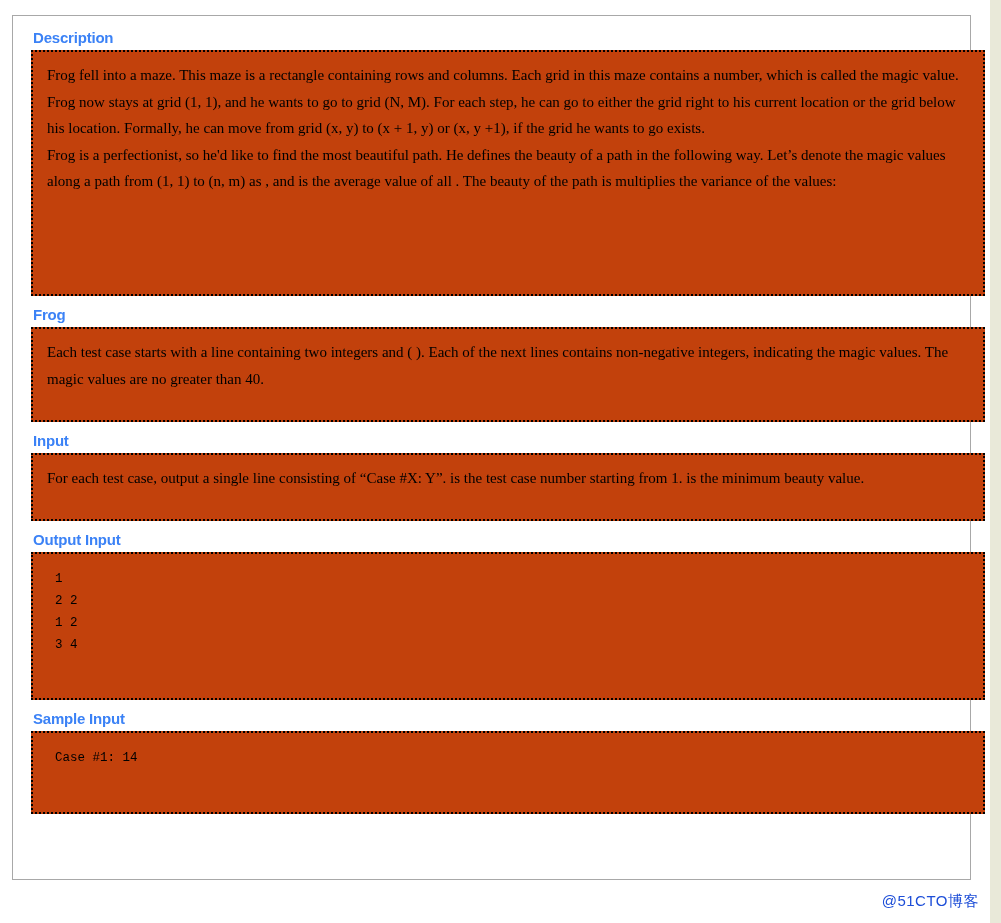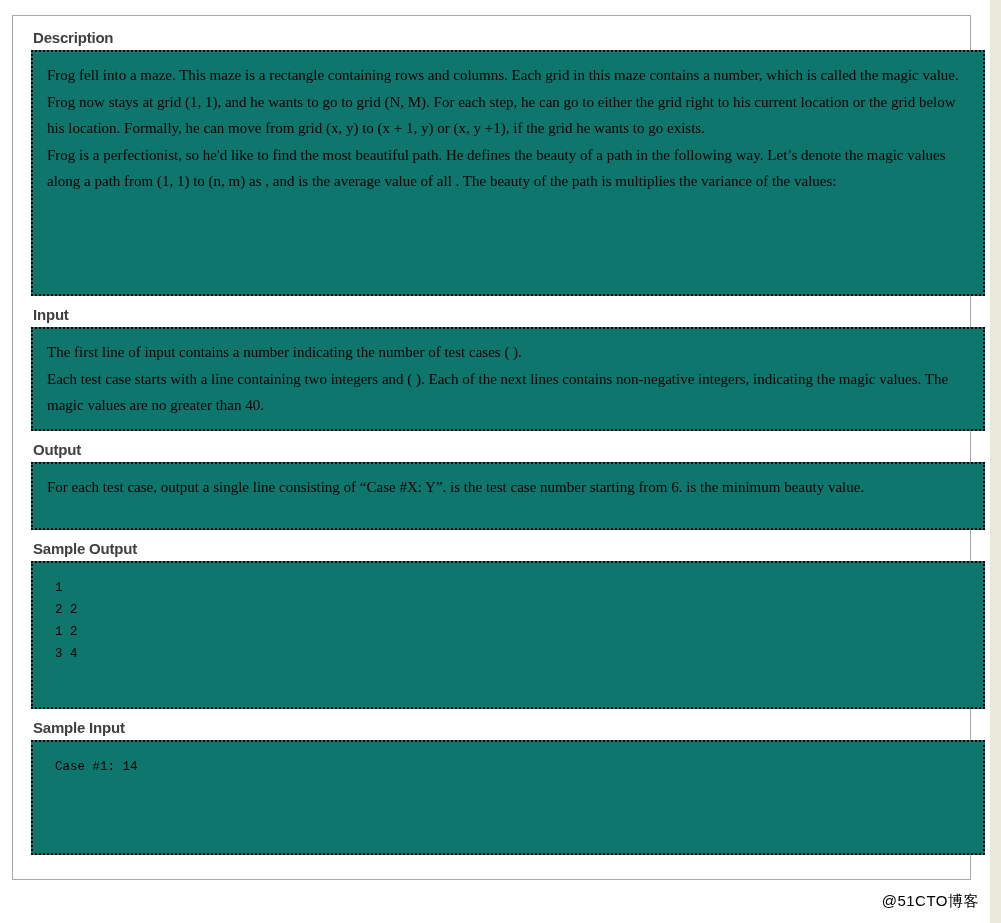--- a/index.html
+++ b/index.html
@@ -33,32 +33,32 @@
     background: #ffffff;
     box-sizing: border-box;
   }
   .content {
     position: absolute;
     left: 31px;
     top: 28px;
     width: 954px;
   }
   .section-header {
-    color: #404040;
+    color: #3b82f6;
     font-family: "Liberation Sans", sans-serif;
     font-weight: bold;
     font-size: 15px;
     line-height: 20px;
     letter-spacing: -0.2px;
     margin: 0;
     padding: 0 0 2px 2px;
   }
   .panel {
     border: 2px dotted #000000;
-    background: #0f766e;
+    background: #c2410c;
     box-sizing: border-box;
     width: 954px;
     padding: 10px 14px 10px 14px;
   }
   .panel p {
     margin: 0;
     font-family: "Liberation Serif", serif;
     font-size: 15px;
     line-height: 26.5px;
     color: #000000;
@@ -72,27 +72,27 @@
     font-family: "Liberation Mono", monospace;
     font-size: 12.5px;
     line-height: 22px;
     color: #000000;
     white-space: pre;
   }
   .panel-desc { min-height: 246px; }
   .panel-input { min-height: 95px; }
   .panel-output { min-height: 68px; }
   .panel-sample-input { height: 148px; }
-  .panel-sample-output { height: 115px; }
+  .panel-sample-output { height: 83px; }
   .spacer-sm { height: 9px; }
   .watermark {
     position: absolute;
     right: 22px;
     bottom: 12px;
-    color: #000000;
+    color: #1d4ed8;
     font-family: "Liberation Sans", sans-serif;
     font-size: 15px;
     letter-spacing: 0.5px;
     user-select: none;
   }
 </style>
 </head>
 <body>
 
 <div class="right-edge-strip"></div>
@@ -105,40 +105,39 @@
     <div class="section-header">Description</div>
     <div class="panel panel-desc">
       <p>Frog fell into a maze. This maze is a rectangle containing  rows and  columns. Each grid in this maze contains a number, which is called the magic value. Frog now stays at grid (1, 1), and he wants to go to grid (N, M). For each step, he can go to either the grid right to his current location or the grid below his location. Formally, he can move from grid (x, y) to (x + 1, y) or (x, y +1), if the grid he wants to go exists.</p>
       <p>Frog is a perfectionist, so he'd like to find the most beautiful path. He defines the beauty of a path in the following way. Let’s denote the magic values along a path from (1, 1) to (n, m) as , and  is the average value of all . The beauty of the path is  multiplies the variance of the values:</p>
     </div>
   </div>
 
   <div class="spacer-sm"></div>
 
   <div>
-    <div class="section-header">Input</div>
+    <div class="section-header">Frog</div>
     <div class="panel panel-input">
-      <p>The first line of input contains a number  indicating the number of test cases ( ).</p>
       <p>Each test case starts with a line containing two integers  and  ( ). Each of the next  lines contains  non-negative integers, indicating the magic values. The magic values are no greater than 40.</p>
     </div>
   </div>
 
   <div class="spacer-sm"></div>
 
   <div>
-    <div class="section-header">Output</div>
+    <div class="section-header">Input</div>
     <div class="panel panel-output">
-      <p>For each test case, output a single line consisting of “Case #X: Y”.  is the test case number starting from 6.  is the minimum beauty value.</p>
+      <p>For each test case, output a single line consisting of “Case #X: Y”.  is the test case number starting from 1.  is the minimum beauty value.</p>
     </div>
   </div>
 
   <div class="spacer-sm"></div>
 
   <div>
-    <div class="section-header">Sample Output</div>
+    <div class="section-header">Output Input</div>
     <div class="panel code panel-sample-input">
       <pre>1
 2 2
 1 2
 3 4</pre>
     </div>
   </div>
 
   <div class="spacer-sm"></div>
 

